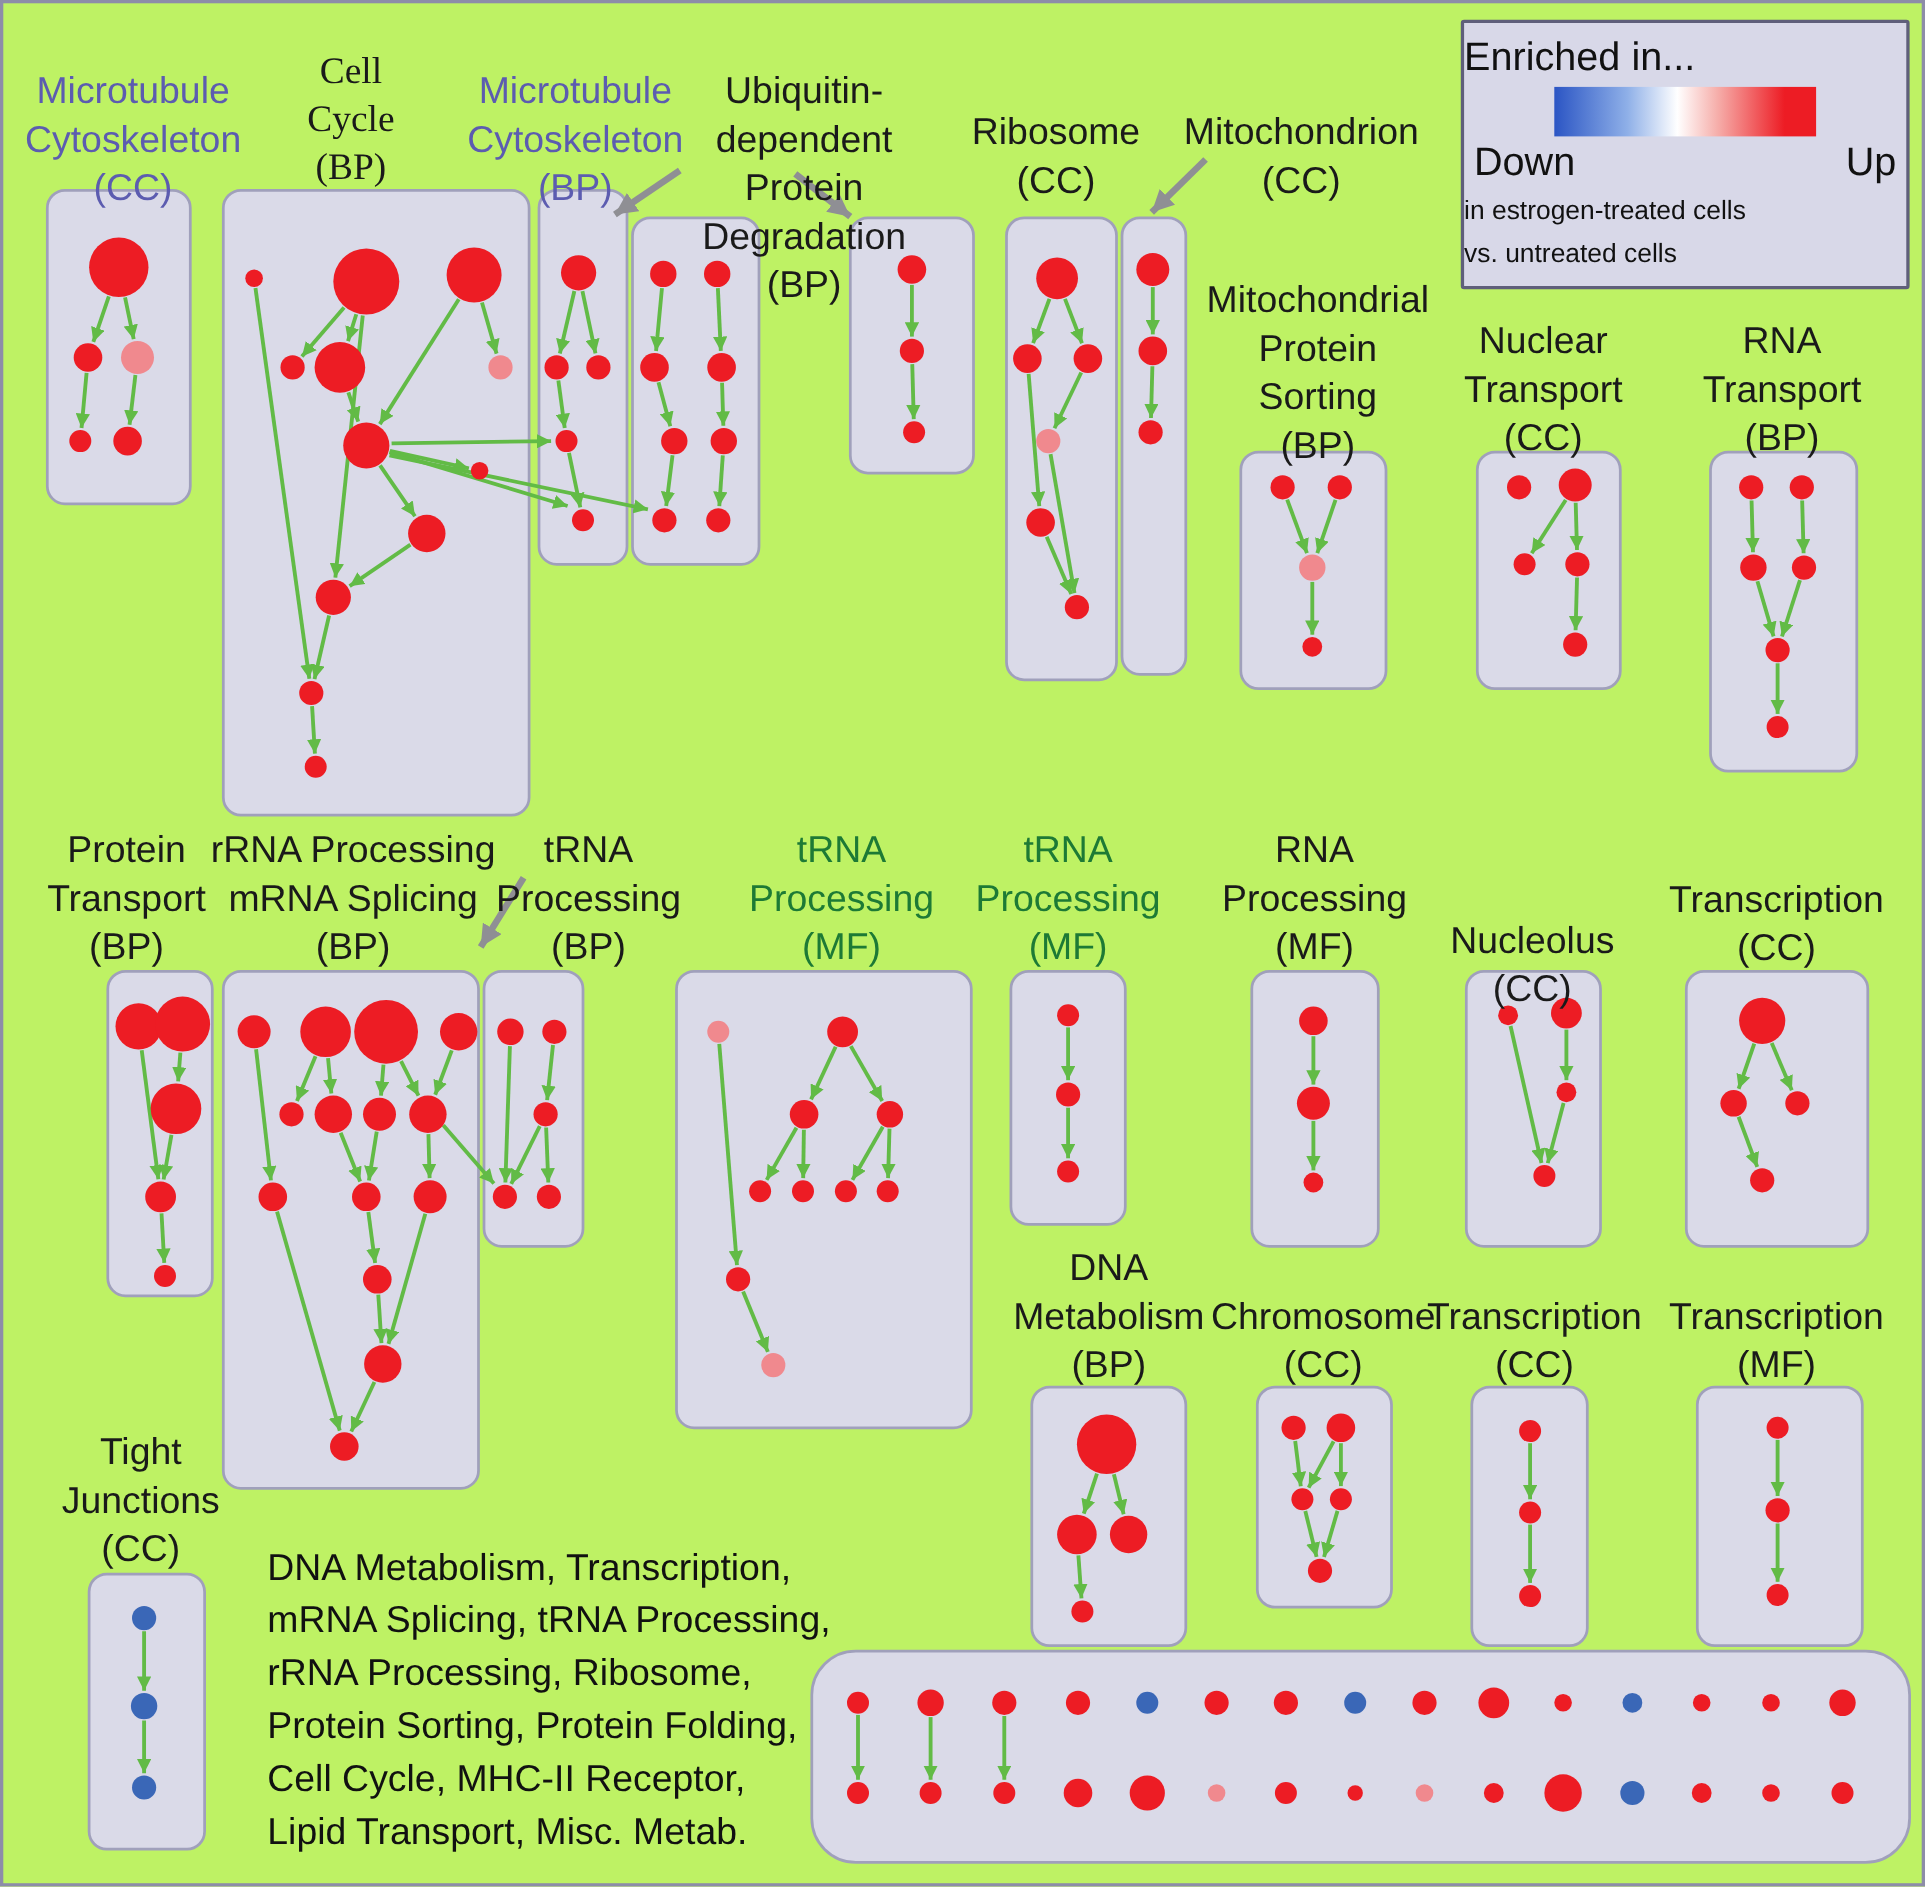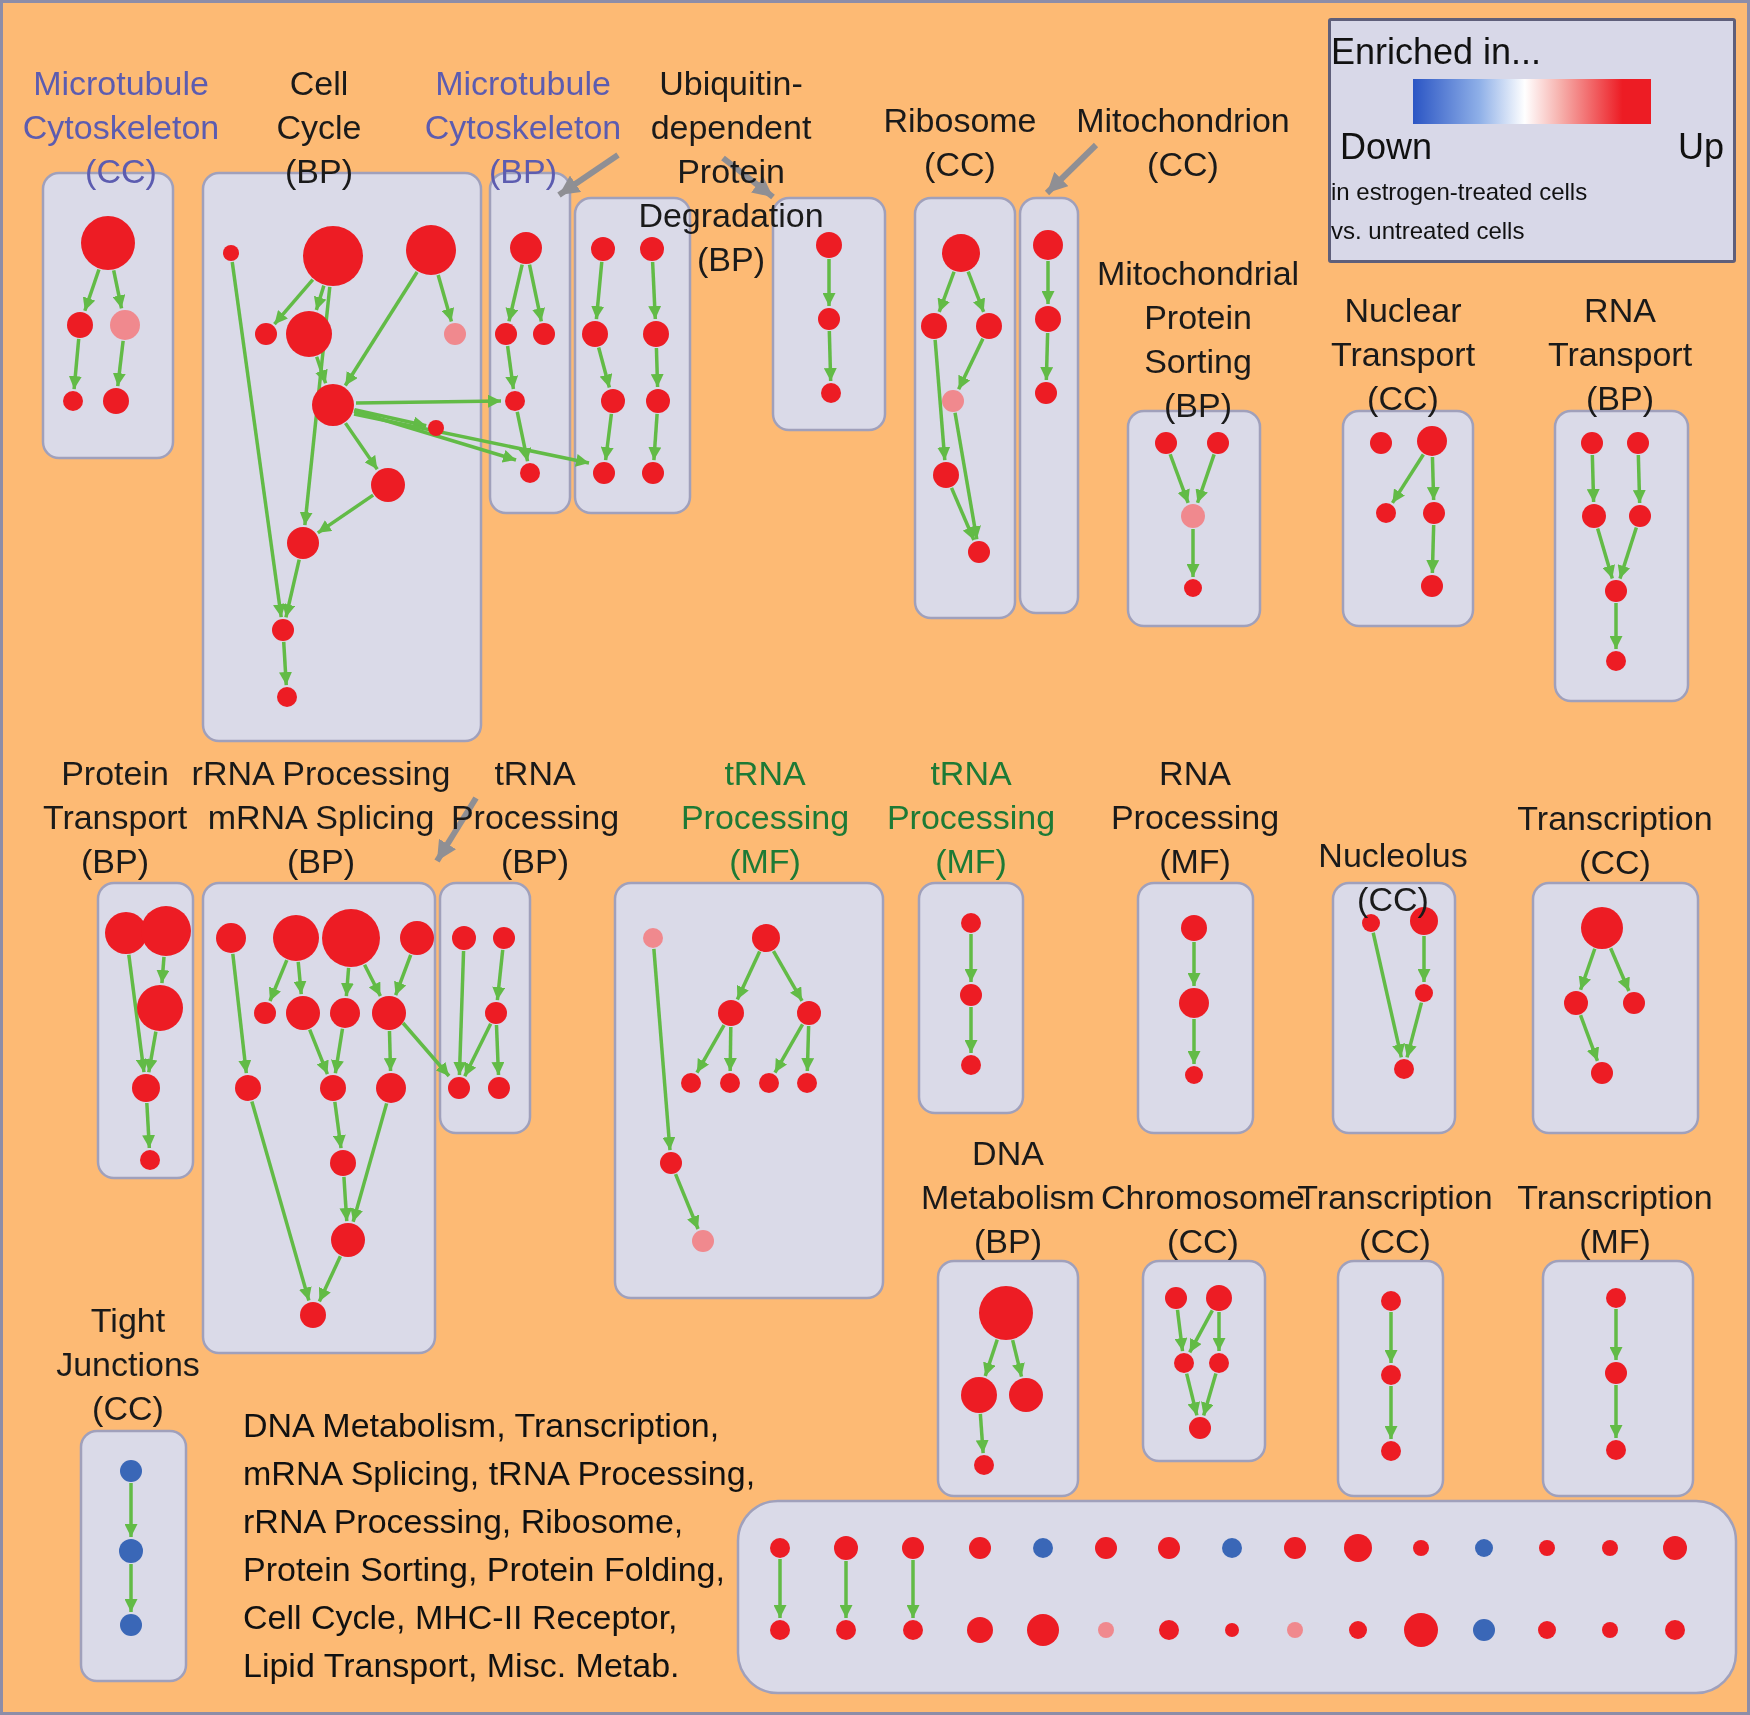--- a/index.html
+++ b/index.html
@@ -58,21 +58,21 @@
     width: 520px;
     font-size: 34px;
     line-height: 48px;
     color: #111;
     white-space: pre-line;
   }
 </style>
 </head>
 <body>
 
-<div id="stage" style="background: #fdba74; border-color: rgb(141, 141, 168);">
+<div id="stage" style="background: #bef264; border-color: rgb(141, 141, 168);">
   <svg id="net" width="1750" height="1715" viewBox="0 0 1750 1715">
       <defs>
         <marker id="mGreen" viewBox="0 0 10 10" refX="10" refY="5" markerWidth="13" markerHeight="13" orient="auto" markerUnits="userSpaceOnUse">
           <path d="M 0 0 L 10 5 L 0 10 z" fill="#62bb46"></path>
         </marker>
         <marker id="mGray" viewBox="0 0 10 10" refX="10" refY="5" markerWidth="20" markerHeight="20" orient="auto" markerUnits="userSpaceOnUse">
           <path d="M 0 0 L 10 5 L 0 10 z" fill="#8f8f94"></path>
         </marker>
       </defs>
       <g>
@@ -369,21 +369,21 @@
         <circle cx="1607" cy="1627" r="8" fill="#ed1c24"></circle>
         <circle cx="1672" cy="1545" r="12" fill="#ed1c24"></circle>
         <circle cx="1672" cy="1627" r="10" fill="#ed1c24"></circle>
       </g>
     </svg>
 
   <div id="labels">
       <div class="clabel" style="left: 3px; top: 58px; width: 230px; color: rgb(92, 92, 176);">Microtubule
 Cytoskeleton
 (CC)</div>
-      <div class="clabel" style="left: 216px; top: 58px; width: 200px; color: rgb(26, 26, 26);">Cell
+      <div class="clabel" style="left: 216px; top: 40px; width: 200px; color: rgb(26, 26, 26); font-family: Liberation Serif, serif;">Cell
 Cycle
 (BP)</div>
       <div class="clabel" style="left: 405px; top: 58px; width: 230px; color: rgb(92, 92, 176);">Microtubule
 Cytoskeleton
 (BP)</div>
       <div class="clabel" style="left: 598px; top: 58px; width: 260px; color: rgb(26, 26, 26); text-align: center;">Ubiquitin-
 dependent
 Protein
 Degradation
 (BP)</div>

